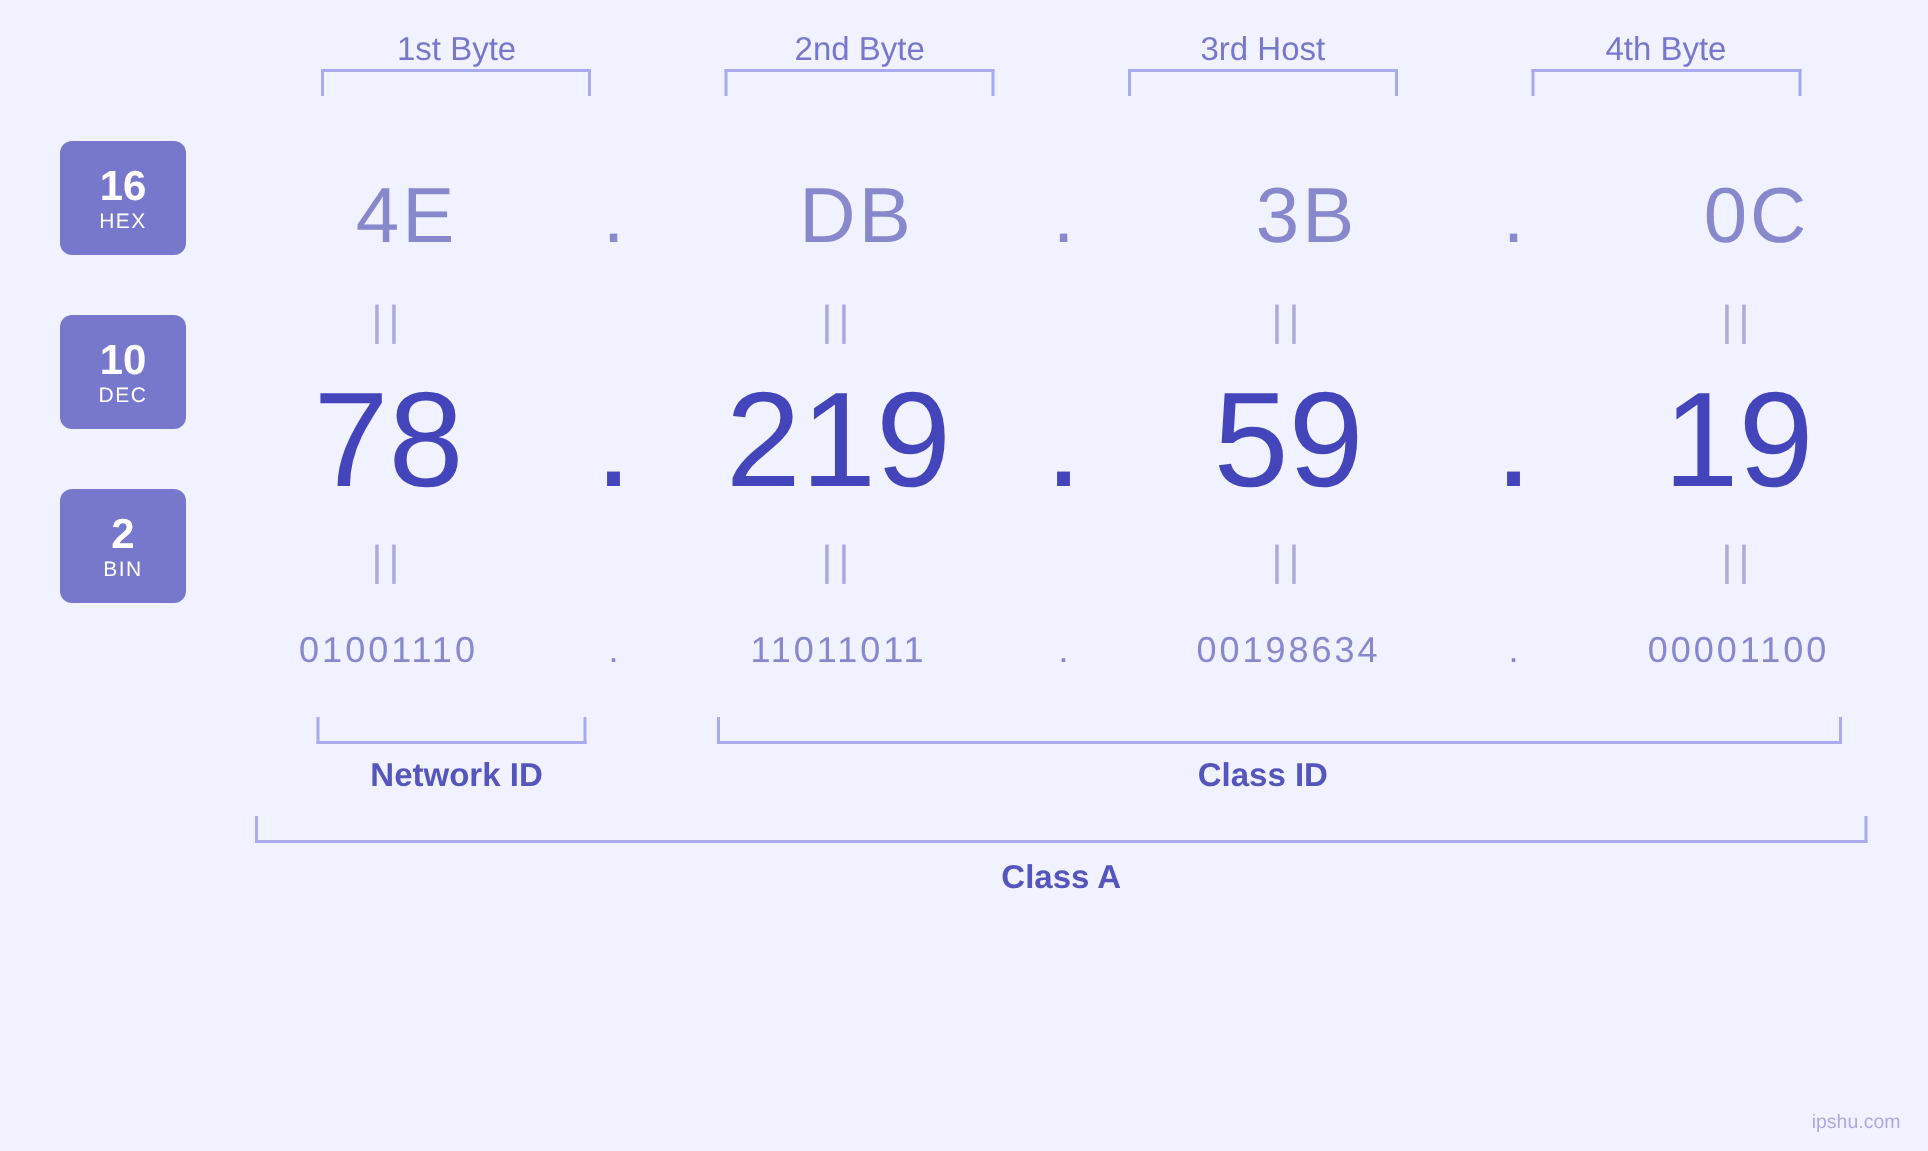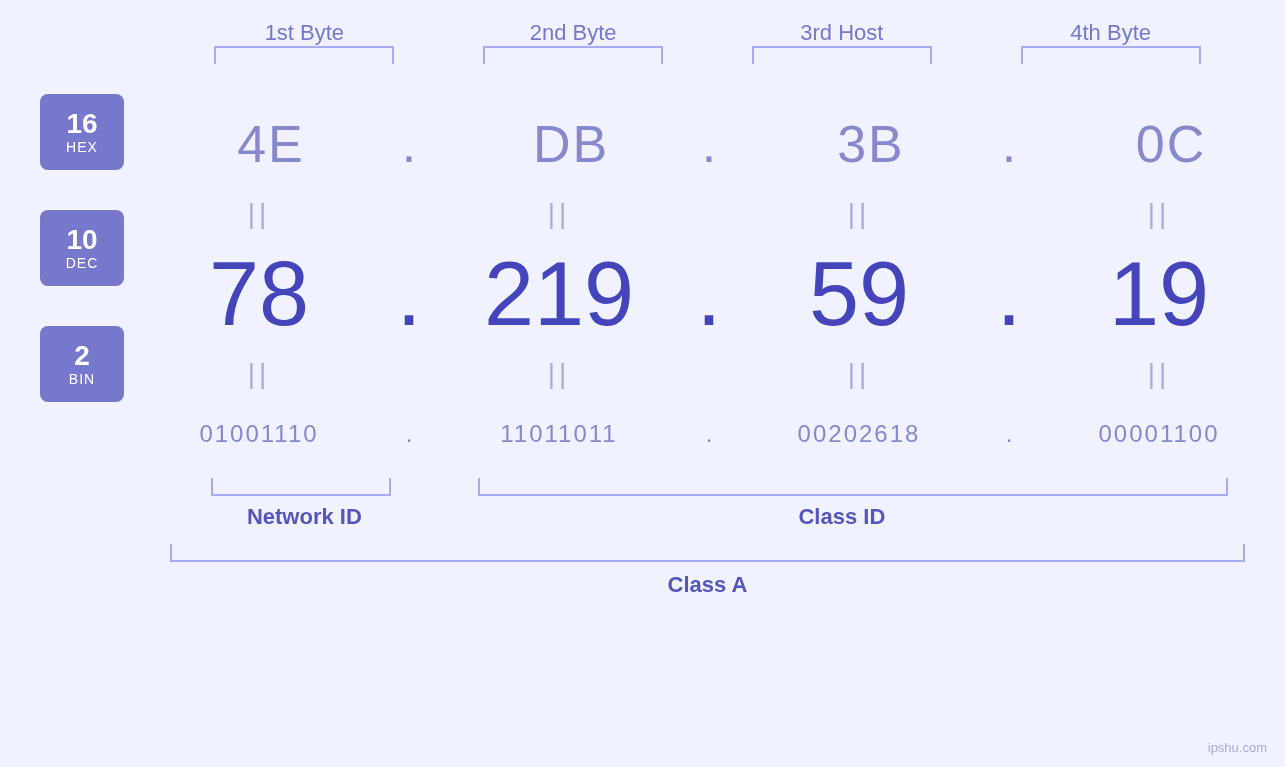--- a/index.html
+++ b/index.html
@@ -389,21 +389,21 @@
       <div class="bin-row">
         <div class="value-cell">
           <span class="bin-value">01001110</span>
         </div>
         <div class="dot-cell" style="font-size:24px;color:#8888cc;">.</div>
         <div class="value-cell">
           <span class="bin-value">11011011</span>
         </div>
         <div class="dot-cell" style="font-size:24px;color:#8888cc;">.</div>
         <div class="value-cell">
-          <span class="bin-value">00202618</span>
+          <span class="bin-value">00198634</span>
         </div>
         <div class="dot-cell" style="font-size:24px;color:#8888cc;">.</div>
         <div class="value-cell">
           <span class="bin-value">00001100</span>
         </div>
       </div>
 
     </div>
   </div>
 

